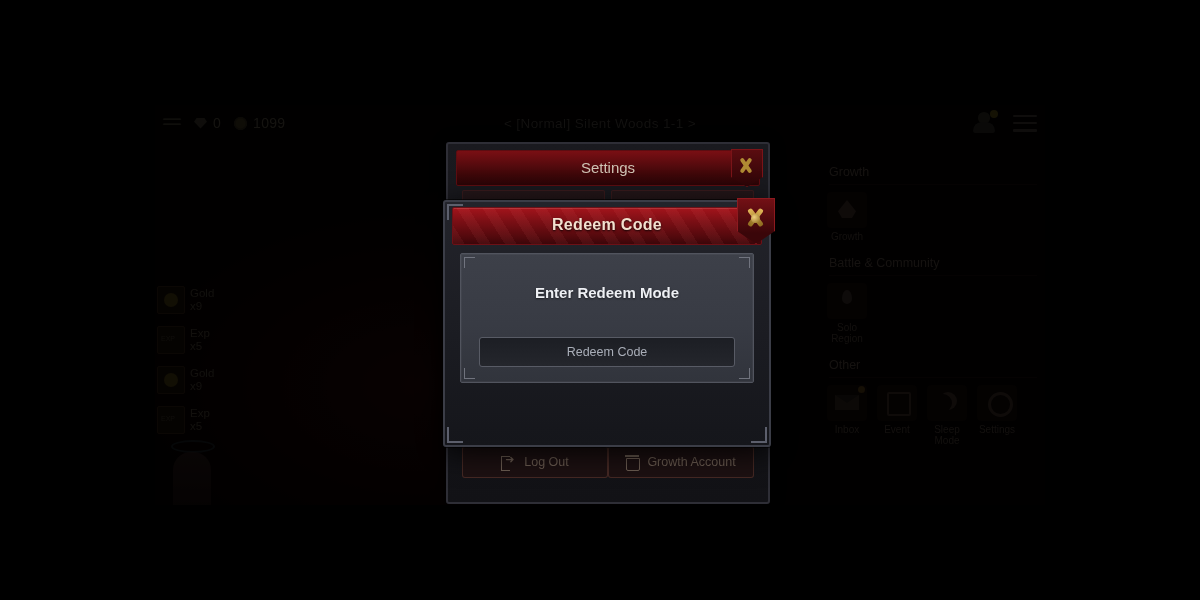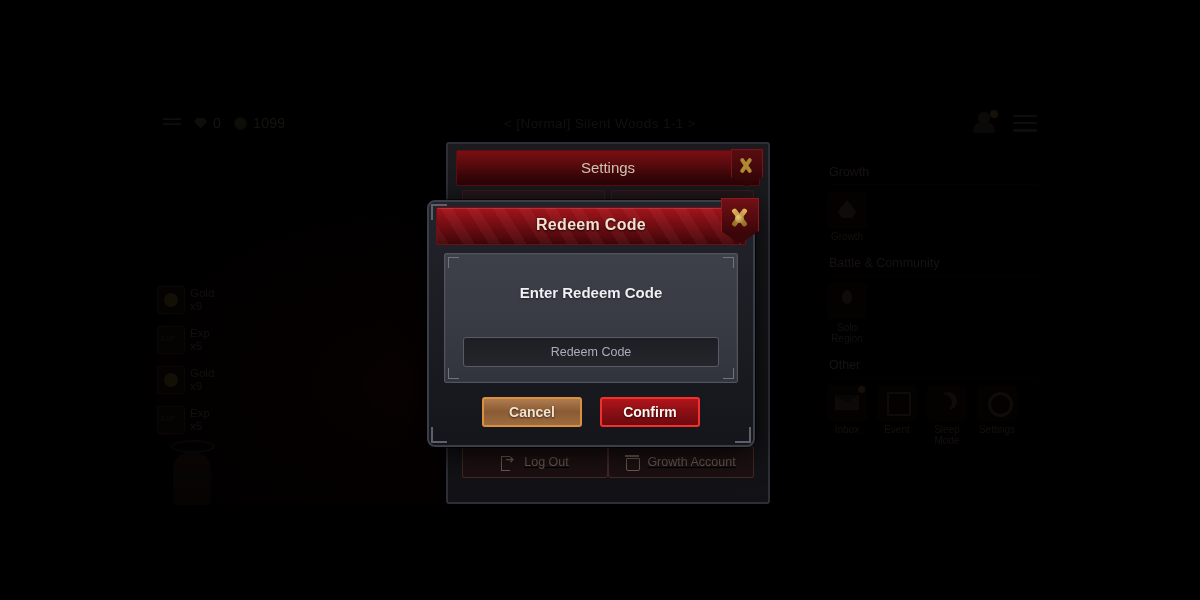--- a/index.html
+++ b/index.html
@@ -112,37 +112,37 @@
   .s-bar span{position:absolute;left:0;right:0;top:8px;text-align:center;font-size:15px;color:#cfc3b4;}
   .s-x{position:absolute;right:-4px;top:-2px;width:30px;height:36px;
        background:linear-gradient(180deg,#5a0c10,#2d0507);clip-path:polygon(0 0,100% 0,100% 74%,50% 100%,0 74%);
        border:1px solid #7a1418;}
   .s-x::before,.s-x::after{content:"";position:absolute;left:12px;top:7px;width:4px;height:17px;
        background:#b08a33;border-radius:2px;}
   .s-x::before{transform:rotate(35deg);} .s-x::after{transform:rotate(-35deg);}
   .s-tabs{position:absolute;left:14px;right:14px;top:46px;height:26px;display:flex;gap:6px;}
   .s-tab{flex:1;text-align:center;font-size:11.5px;color:#4a3a38;line-height:26px;
          background:rgba(60,20,20,.35);border:1px solid rgba(110,40,40,.3);border-radius:2px;}
-  .s-foot{position:absolute;left:14px;right:14px;bottom:24px;display:flex;text-decoration:underline;}
+  .s-foot{position:absolute;left:14px;right:14px;bottom:24px;display:flex;}
   .s-btn{flex:1;height:30px;border:1px solid rgba(120,70,60,.45);border-radius:3px;
          background:rgba(40,16,14,.5);display:flex;align-items:center;justify-content:center;gap:9px;
          font-size:12.5px;color:#6d5e53;}
   .i-exit{width:14px;height:13px;position:relative;}
   .i-exit::before{content:"";position:absolute;left:0;top:0;width:8px;height:13px;
                   border:1.5px solid #6d5e53;border-right:none;}
   .i-exit::after{content:"➜";position:absolute;left:4px;top:-3px;font-size:11px;color:#6d5e53;}
   .i-trash{width:12px;height:14px;position:relative;}
   .i-trash::before{content:"";position:absolute;left:0;top:3px;width:12px;height:11px;
                    border:1.5px solid #6d5e53;border-radius:0 0 2px 2px;}
   .i-trash::after{content:"";position:absolute;left:-1px;top:0;width:14px;height:1.5px;background:#6d5e53;}
 
   
-  .dlg-redeem{position:absolute;left:427px;top:200px;width:324px;height:243px;
+  .dlg-redeem{position:absolute;left:443px;top:200px;width:324px;height:243px;
               background:linear-gradient(180deg,#23242b 0%,#1b1c22 55%,#15161b 100%);
-              border:2px solid #3b3d47;border-radius:8px;
+              border:2px solid #3b3d47;border-radius:3px;
               box-shadow:0 6px 30px rgba(0,0,0,.9),0 0 0 1px rgba(0,0,0,.6);}
   .corner{position:absolute;width:14px;height:14px;border:2px solid #5c5f6c;}
   .c-tl{left:2px;top:2px;border-right:none;border-bottom:none;}
   .c-tr{right:2px;top:2px;border-left:none;border-bottom:none;}
   .c-bl{left:2px;bottom:2px;border-right:none;border-top:none;}
   .c-br{right:2px;bottom:2px;border-left:none;border-top:none;}
 
   .r-bar{position:absolute;left:7px;right:7px;top:5px;height:36px;border-radius:2px;
          background:
            repeating-linear-gradient(58deg,rgba(255,120,120,.07) 0 10px,transparent 10px 22px),
@@ -348,23 +348,19 @@
       <div class="sw a"></div>
         <div class="sw b"></div>
         <div class="pom"></div>
     </div>
 
     <div class="r-panel">
       <div class="pc pc-tl"></div>
       <div class="pc pc-tr"></div>
       <div class="pc pc-bl"></div>
       <div class="pc pc-br"></div>
-      <div class="r-label">Enter Redeem Code</div>
+      <div class="r-label">Enter Redeem Mode</div>
       <input class="r-input" type="text" placeholder="Redeem Code" style="">
     </div>
 
-    <div class="r-actions">
-      <button class="btn btn-cancel">Cancel</button>
-      <button class="btn btn-confirm">Confirm</button>
-    </div>
   </div>
 
 </div>
 
 </body></html>

